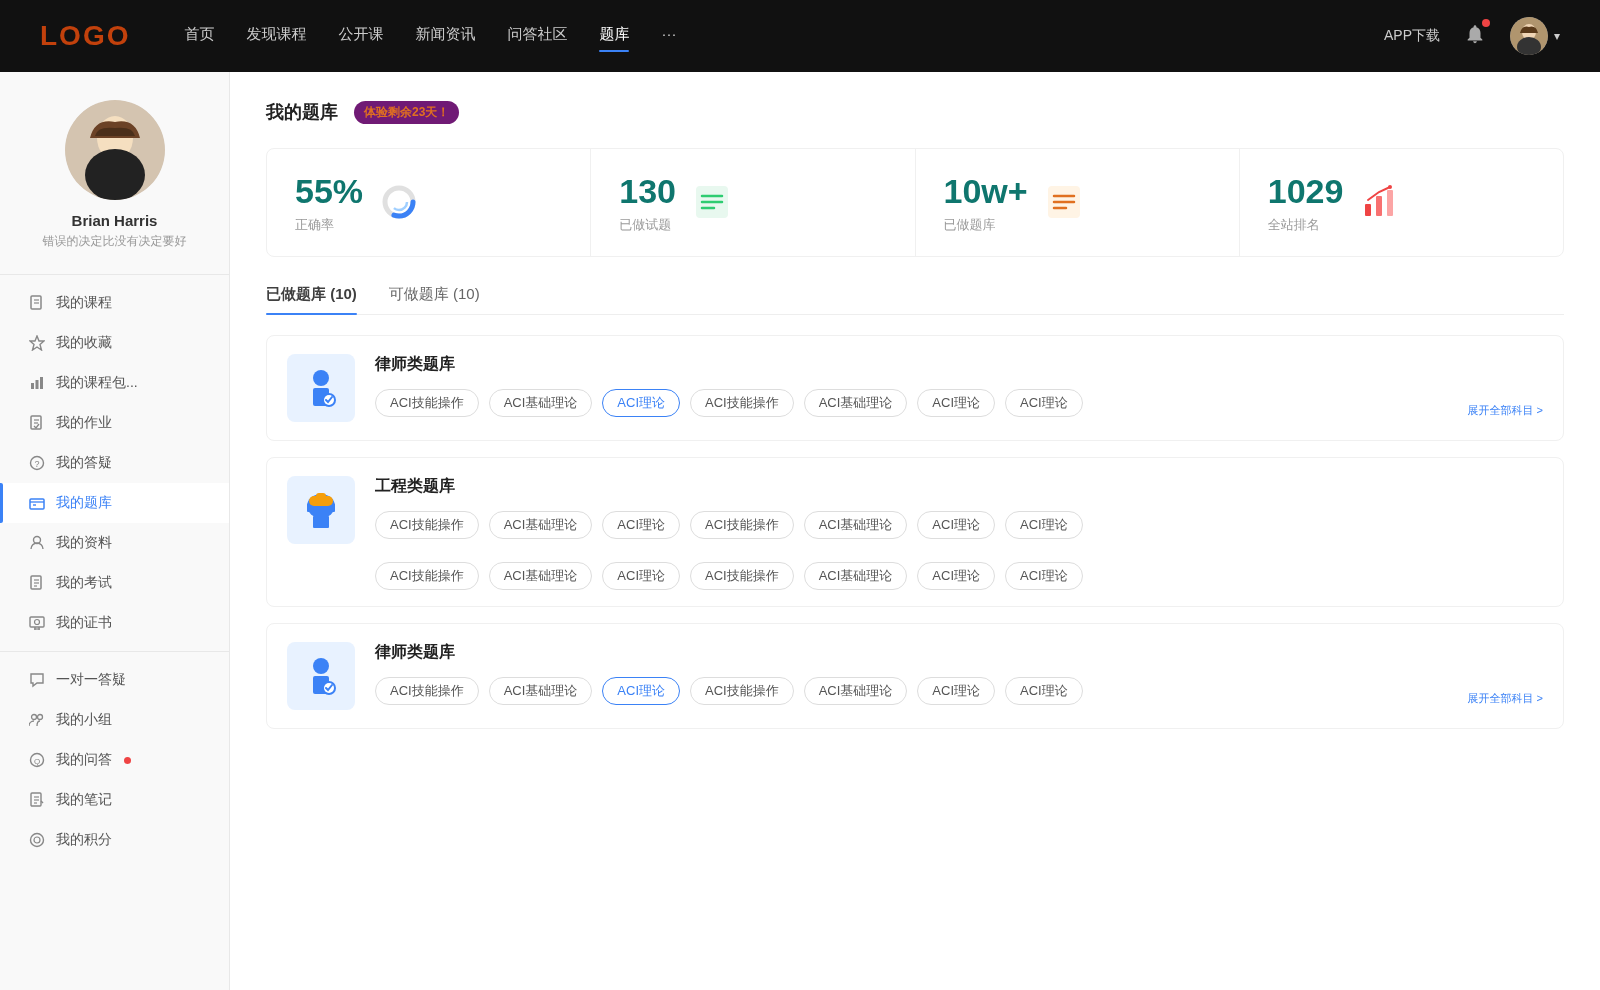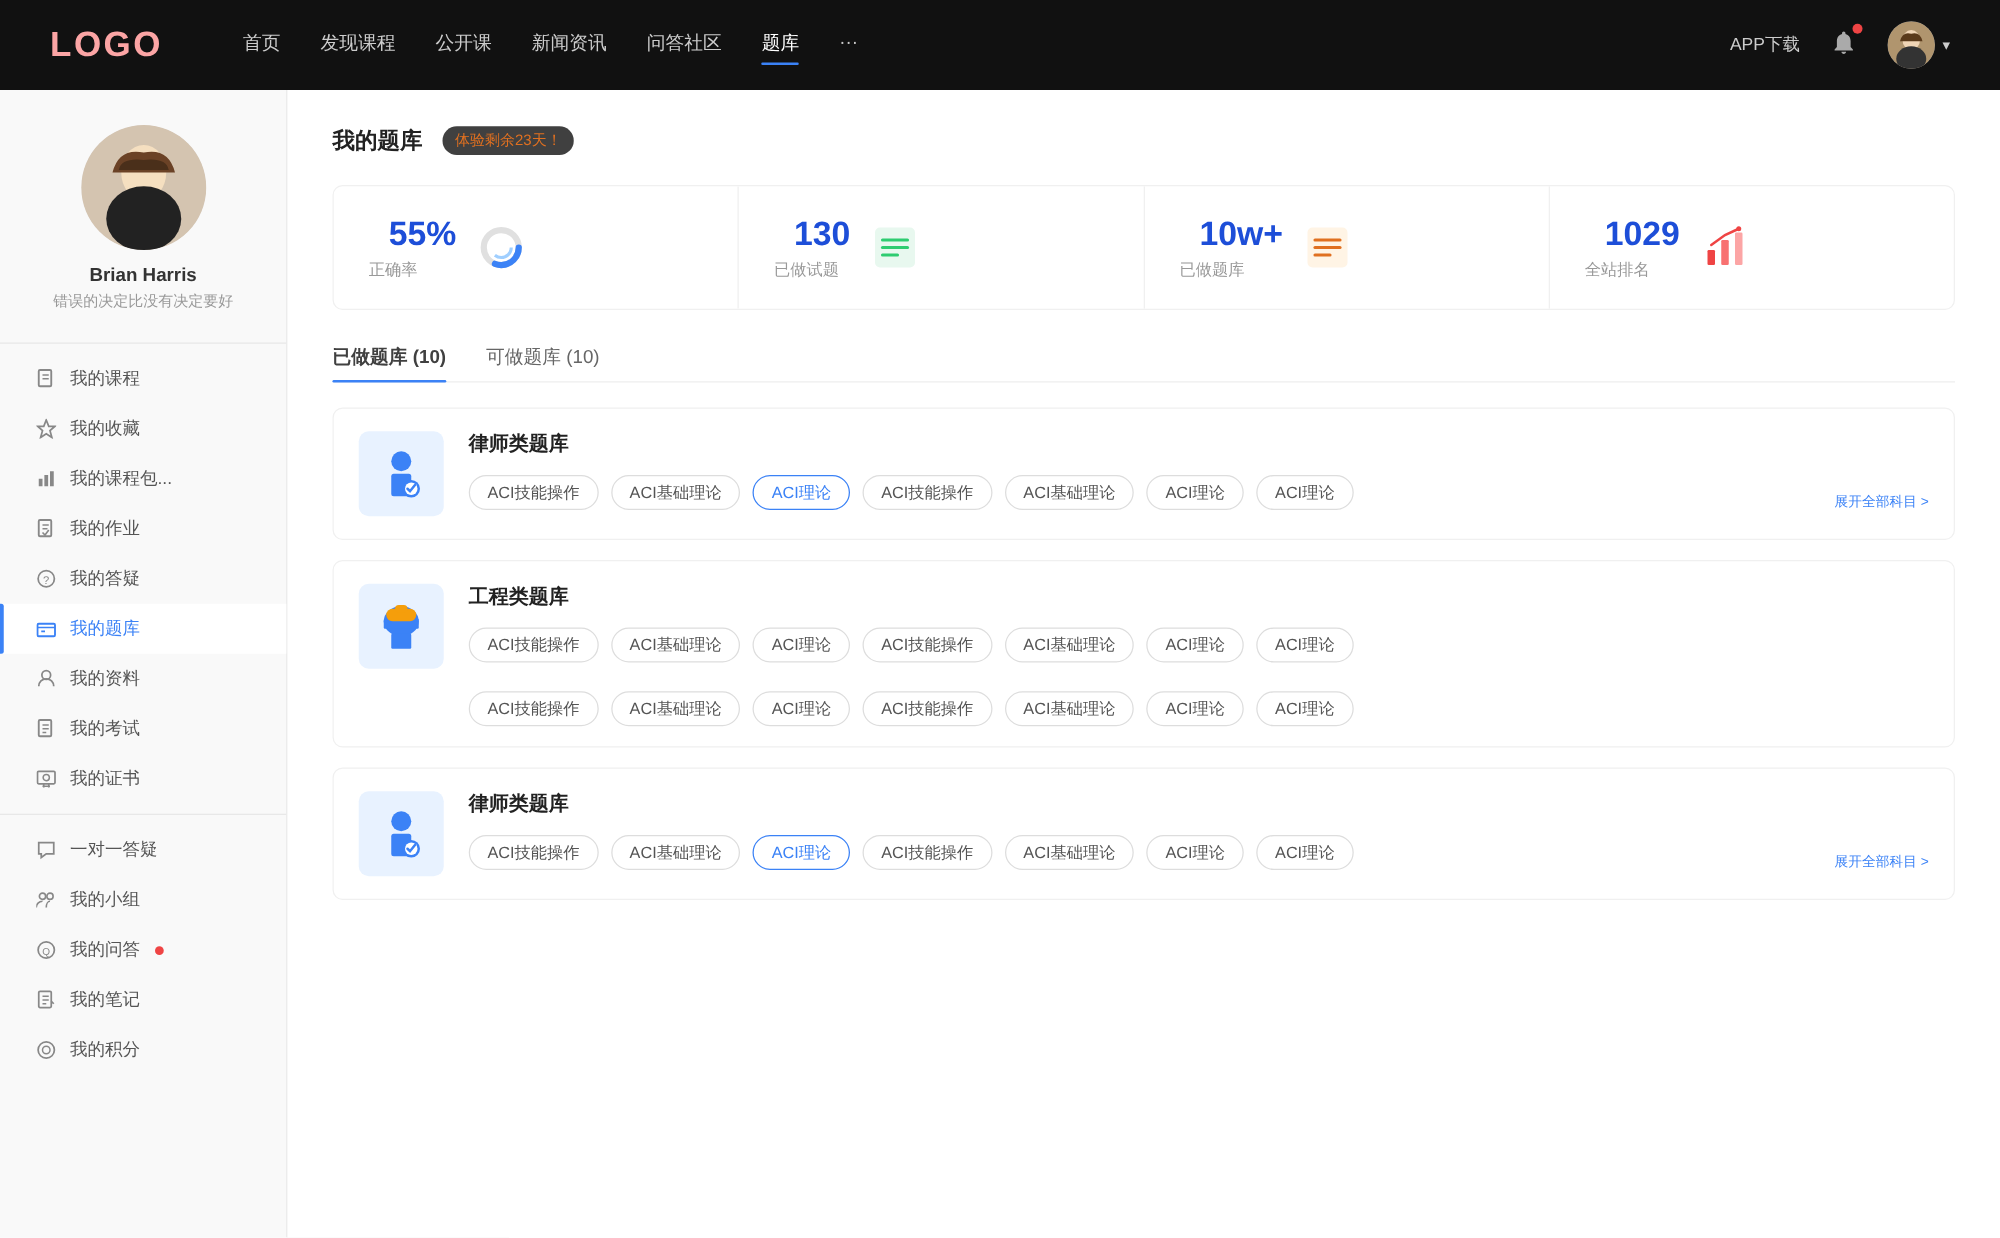--- a/index.html
+++ b/index.html
@@ -10,23 +10,23 @@
       background: #111;
       height: 72px;
       display: flex;
       align-items: center;
       padding: 0 40px;
       gap: 40px;
     }
     .topnav-logo {
       font-size: 28px;
       font-weight: 900;
-      color: #fca5a5;
+      color: #c2410c;
       letter-spacing: 2px;
-      margin-right: 24px;
+      margin-right: 14px;
     }
     .topnav-menu {
       display: flex;
       gap: 32px;
       flex: 1;
     }
     .topnav-item {
       color: #ccc;
       font-size: 15px;
       cursor: pointer;
@@ -196,25 +196,26 @@
       align-items: center;
       gap: 16px;
       margin-bottom: 24px;
     }
     .page-title {
       font-size: 18px;
       font-weight: 700;
       color: #222;
     }
     .trial-badge {
-      background: #404040;
+      background: #701a75;
       color: #e07020;
       font-size: 12px;
       padding: 3px 10px;
       border-radius: 12px;
+      font-weight: bold;
     }
 
     
     .stats-row {
       display: flex;
       gap: 0;
       border: 1px solid #f0f0f0;
       border-radius: 8px;
       margin-bottom: 28px;
       overflow: hidden;
@@ -223,25 +224,24 @@
       flex: 1;
       padding: 22px 28px;
       border-right: 1px solid #f0f0f0;
       display: flex;
       align-items: center;
       gap: 16px;
     }
     .stat-card:last-child { border-right: none; }
     .stat-text {}
     .stat-number {
-      font-size: 27px;
+      font-size: 34px;
       font-weight: 700;
-      color: #1d4ed8;
+      color: #0f766e;
       line-height: 1.2;
-      margin-left: 16px;
     }
     .stat-label {
       font-size: 13px;
       color: #999;
       margin-top: 4px;
     }
     .stat-icon {
       width: 40px;
       height: 40px;
       display: flex;

